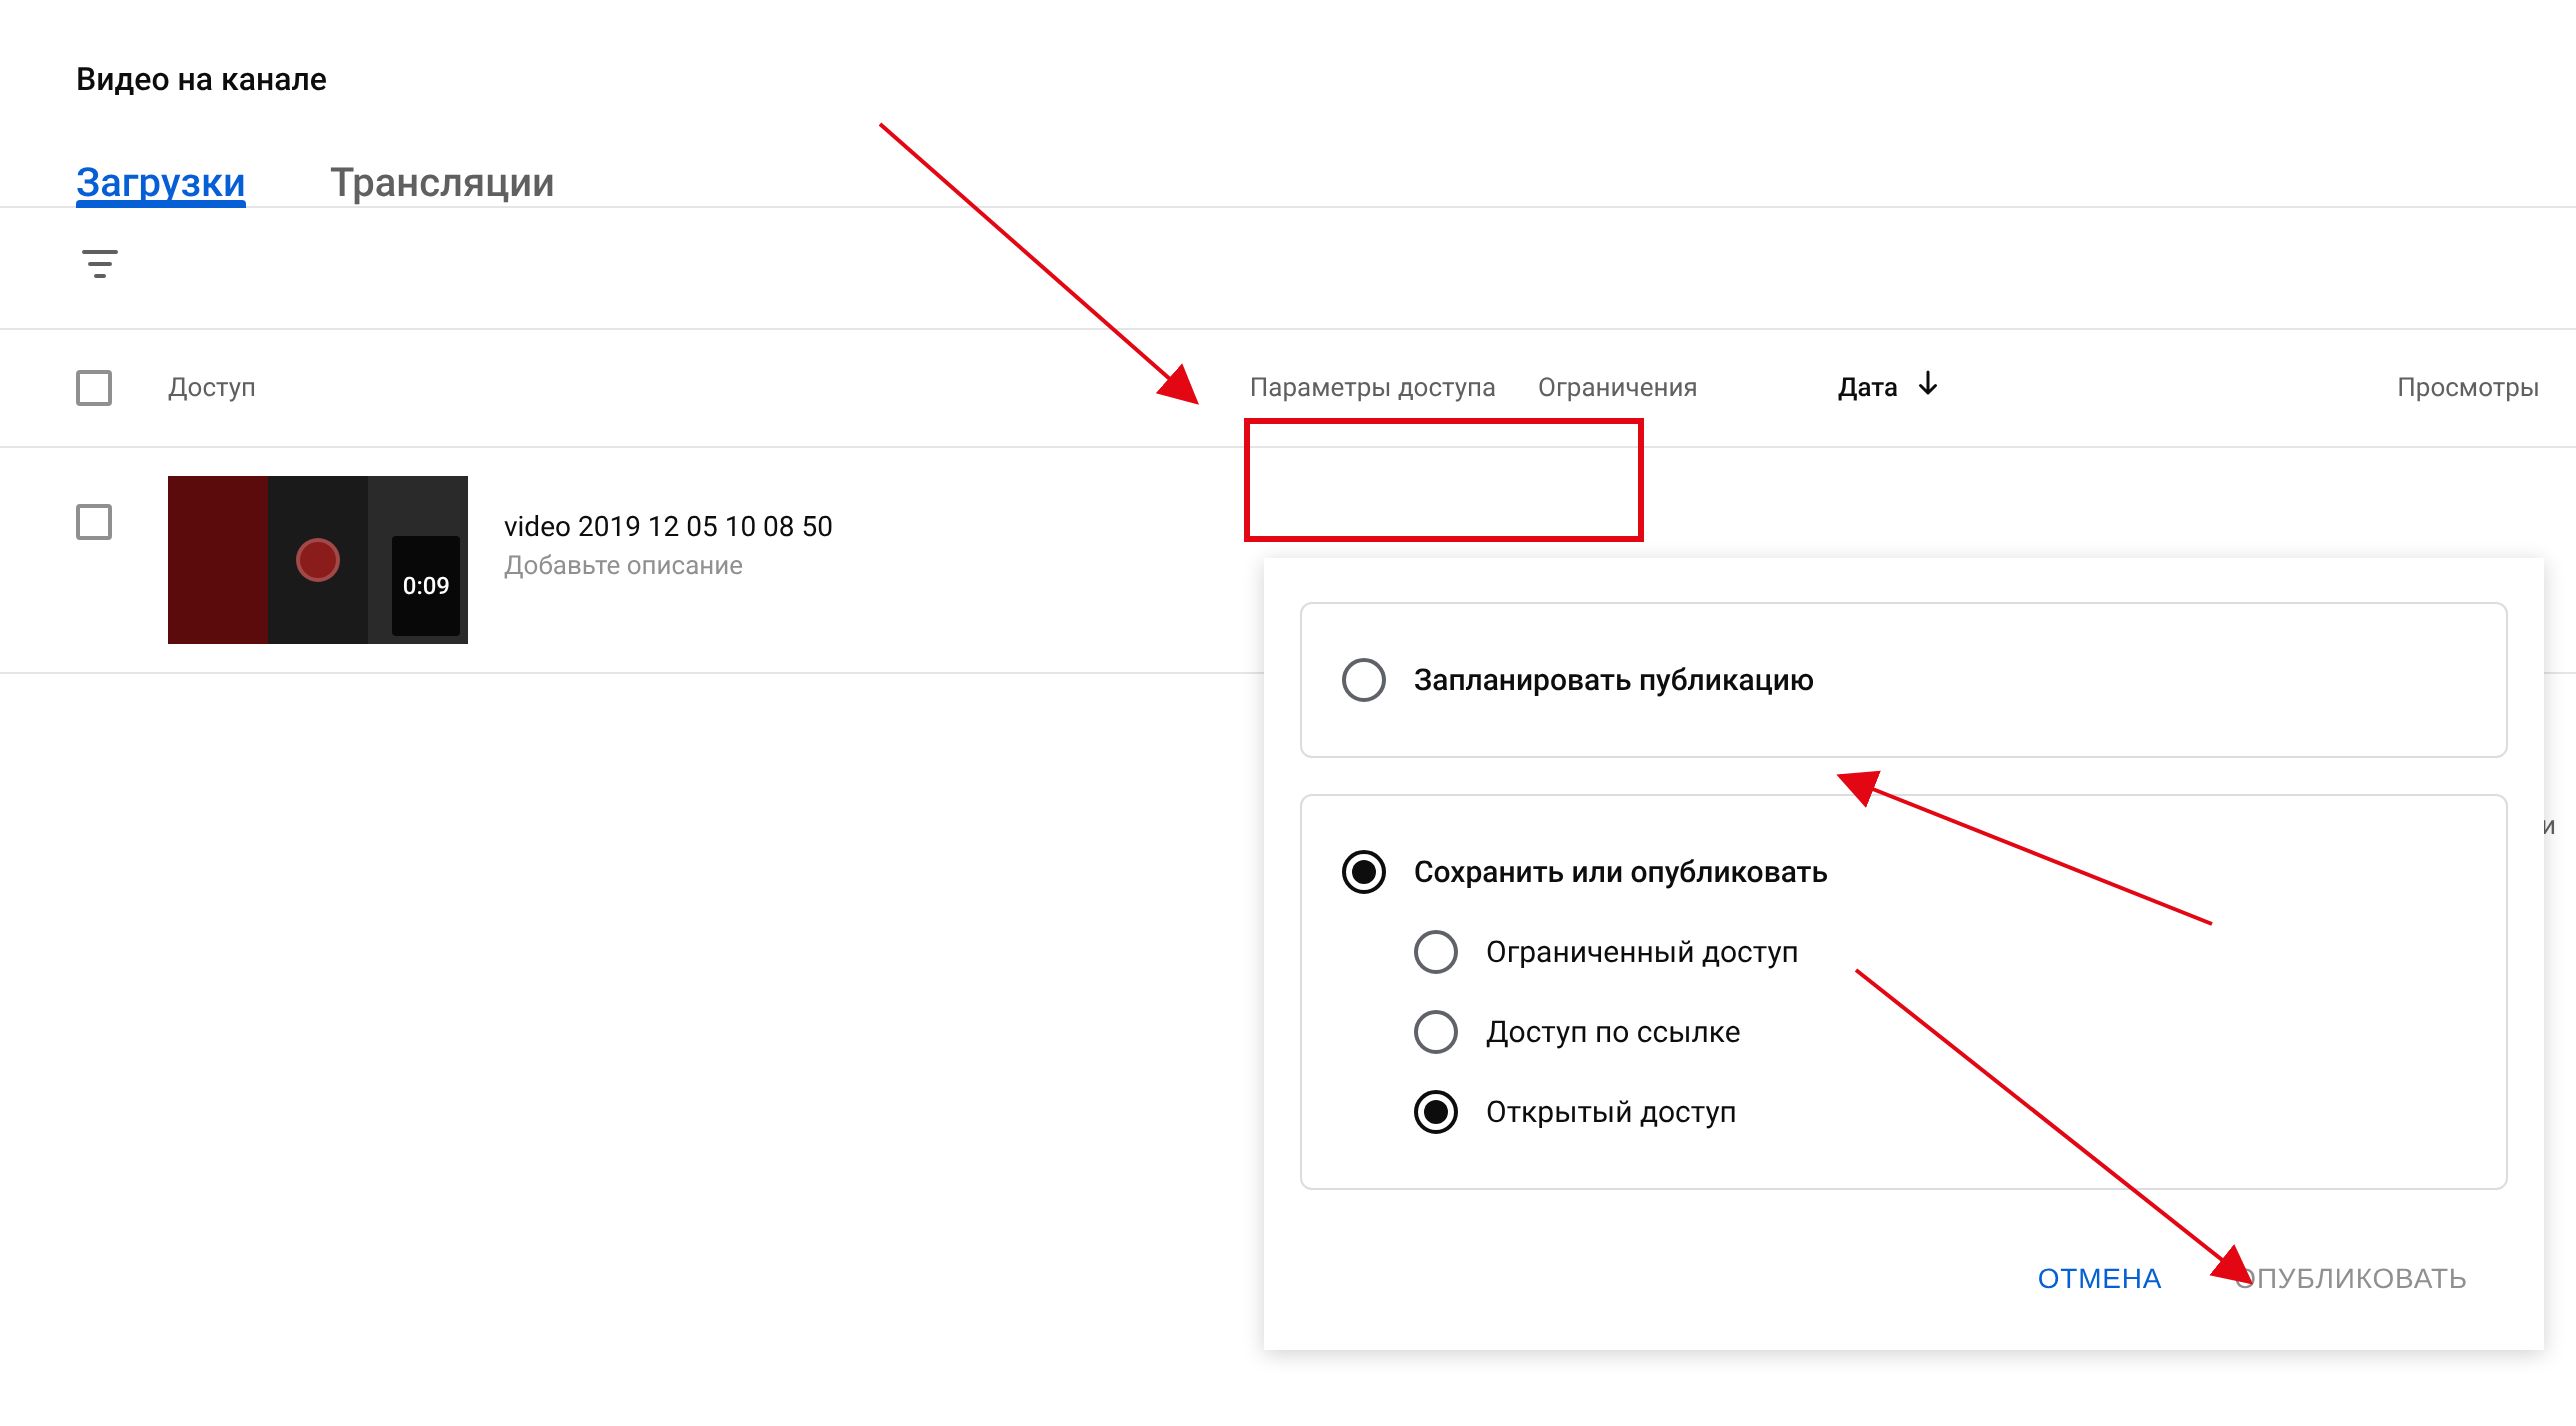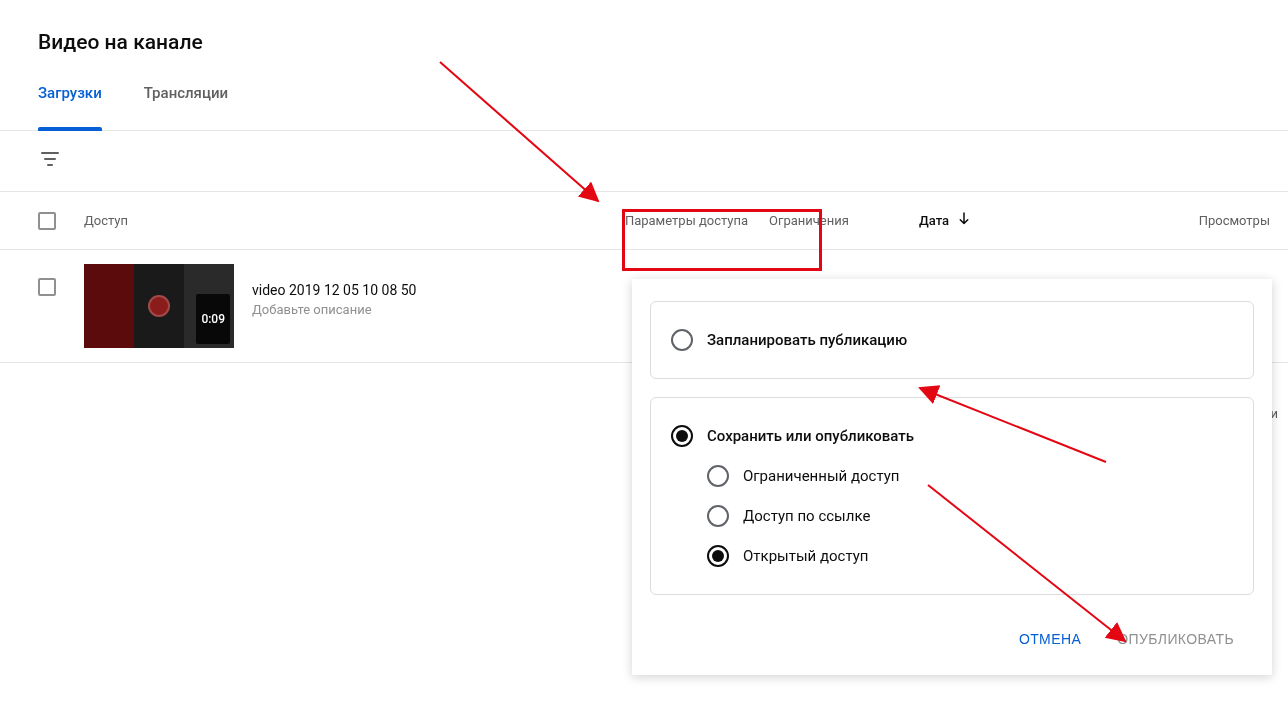--- a/index.html
+++ b/index.html
@@ -6,34 +6,34 @@
   body {
     font-family: Roboto, Arial, sans-serif;
     background: #fff;
     color: #0d0d0d;
     width: 1288px;
     height: 713px;
     overflow: hidden;
     position: relative;
   }
   .page-title {
-    font-size: 21px;
+    font-size: 16px;
     font-weight: 500;
     padding: 30px 0 20px 38px;
     color: #0d0d0d;
   }
   .tabs {
     display: flex;
     gap: 42px;
     padding-left: 38px;
     border-bottom: 1px solid #e5e5e5;
   }
   .tab {
-    padding: 10px 0 28px;
-    font-size: 15px;
+    padding: 10px 0 0;
+    font-size: 20px;
     font-weight: 500;
     color: #606060;
     cursor: pointer;
     position: relative;
   }
   .tab.active {
     color: #065fd4;
   }
   .tab.active::after {
     content: "";

